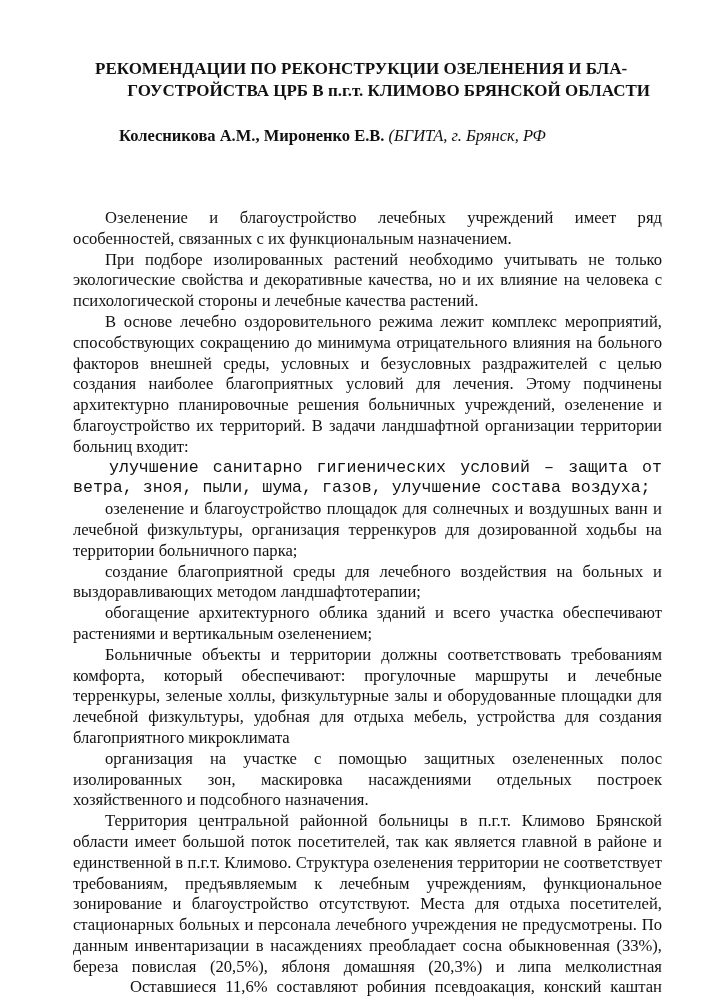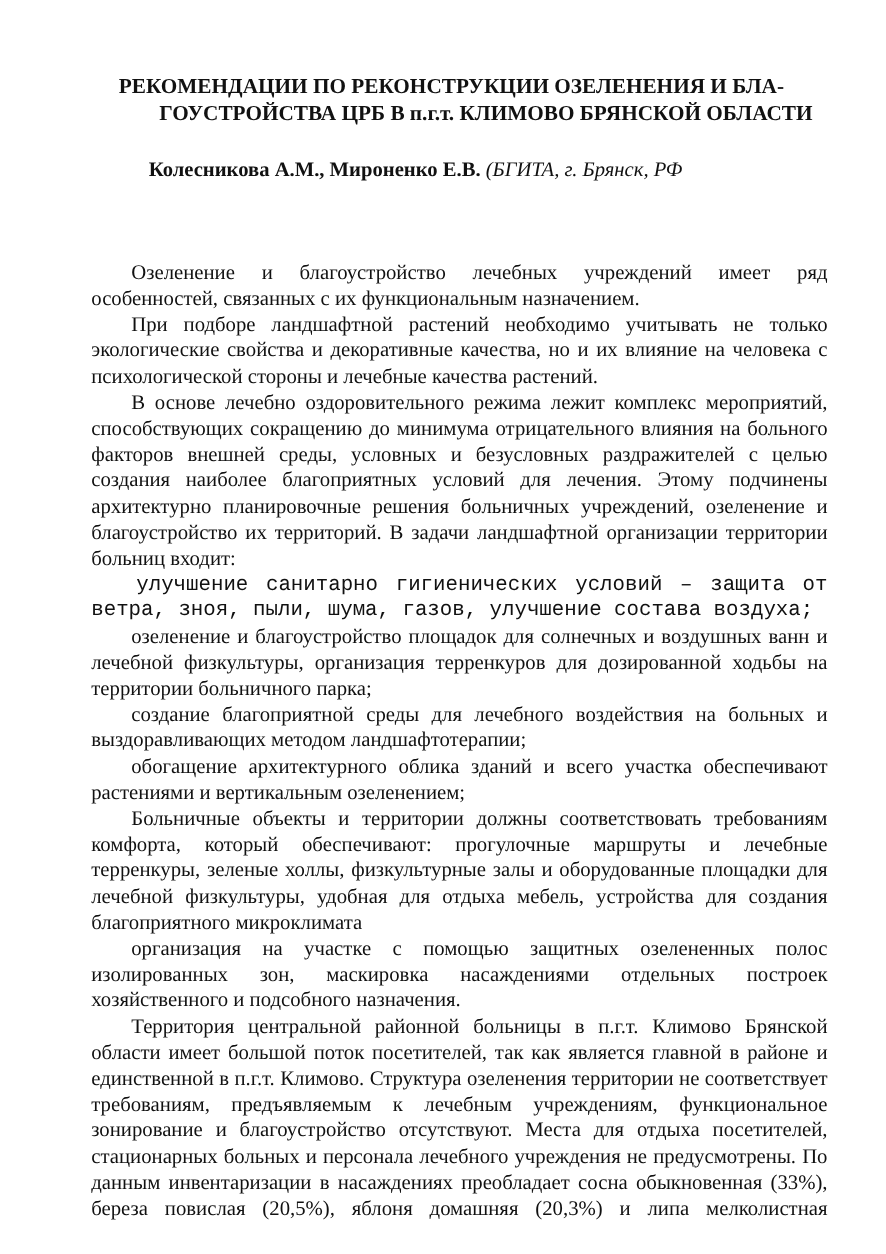--- a/index.html
+++ b/index.html
@@ -28,23 +28,24 @@
     <span class="l2">ГОУСТРОЙСТВА ЦРБ В п.г.т. КЛИМОВО БРЯНСКОЙ ОБЛАСТИ</span>
   </div>
 
   <div class="authors">
     <span class="names">Колесникова А.М., Мироненко Е.В.</span>
     <span class="aff">(БГИТА, г. Брянск, РФ</span>
   </div>
 
   <div class="body">
     <p>Озеленение и благоустройство лечебных учреждений имеет ряд особенностей, связанных с их функциональным назначением.</p>
-    <p>При  подборе ландшафтной растений необходимо учитывать не только экологические свойства и декоративные качества, но и их влияние на человека с психологической стороны и лечебные качества растений.</p>
+    <p>При  подборе изолированных растений необходимо учитывать не только экологические свойства и декоративные качества, но и их влияние на человека с психологической стороны и лечебные качества растений.</p>
     <p>В основе лечебно оздоровительного режима лежит комплекс мероприятий, способствующих сокращению до минимума отрицательного влияния на больного факторов внешней среды, условных и безусловных раздражителей с целью создания наиболее благоприятных условий для лечения. Этому подчинены архитектурно планировочные решения больничных учреждений, озеленение и благоустройство их территорий. В задачи ландшафтной организации территории больниц входит:</p>
     <p class="ind2">улучшение санитарно гигиенических условий – защита от ветра, зноя, пыли, шума, газов, улучшение состава воздуха;</p>
     <p>озеленение и благоустройство площадок для солнечных и воздушных ванн и лечебной физкультуры, организация терренкуров для дозированной ходьбы на территории больничного парка;</p>
     <p>создание благоприятной среды для лечебного воздействия на больных и выздоравливающих методом ландшафтотерапии;</p>
     <p>обогащение архитектурного облика зданий и всего участка обеспечивают растениями и вертикальным озеленением;</p>
     <p>Больничные объекты и территории должны соответствовать требованиям комфорта, который обеспечивают: прогулочные маршруты и лечебные терренкуры, зеленые холлы, физкультурные залы и оборудованные площадки для лечебной физкультуры, удобная для отдыха мебель, устройства для создания благоприятного микроклимата</p>
     <p>организация на участке с помощью защитных озелененных полос изолированных зон, маскировка насаждениями отдельных построек хозяйственного и подсобного назначения.</p>
     <p class="last">Территория центральной районной больницы в п.г.т. Климово Брянской области имеет большой поток посетителей, так как является главной в районе и единственной в п.г.т. Климово. Структура озеленения территории не соответствует требованиям, предъявляемым к лечебным учреждениям,  функциональное зонирование и благоустройство отсутствуют. Места для отдыха посетителей, стационарных больных и персонала лечебного учреждения не предусмотрены. По данным инвентаризации в насаждениях преобладает сосна обыкновенная (33%), береза повислая (20,5%), яблоня домашняя (20,3%) и липа мелколистная</p>
+    <span class="line-last">Оставшиеся  11,6% составляют робиния псевдоакация, конский каштан</span>
   </div>
 </div>
 
 </body></html>

